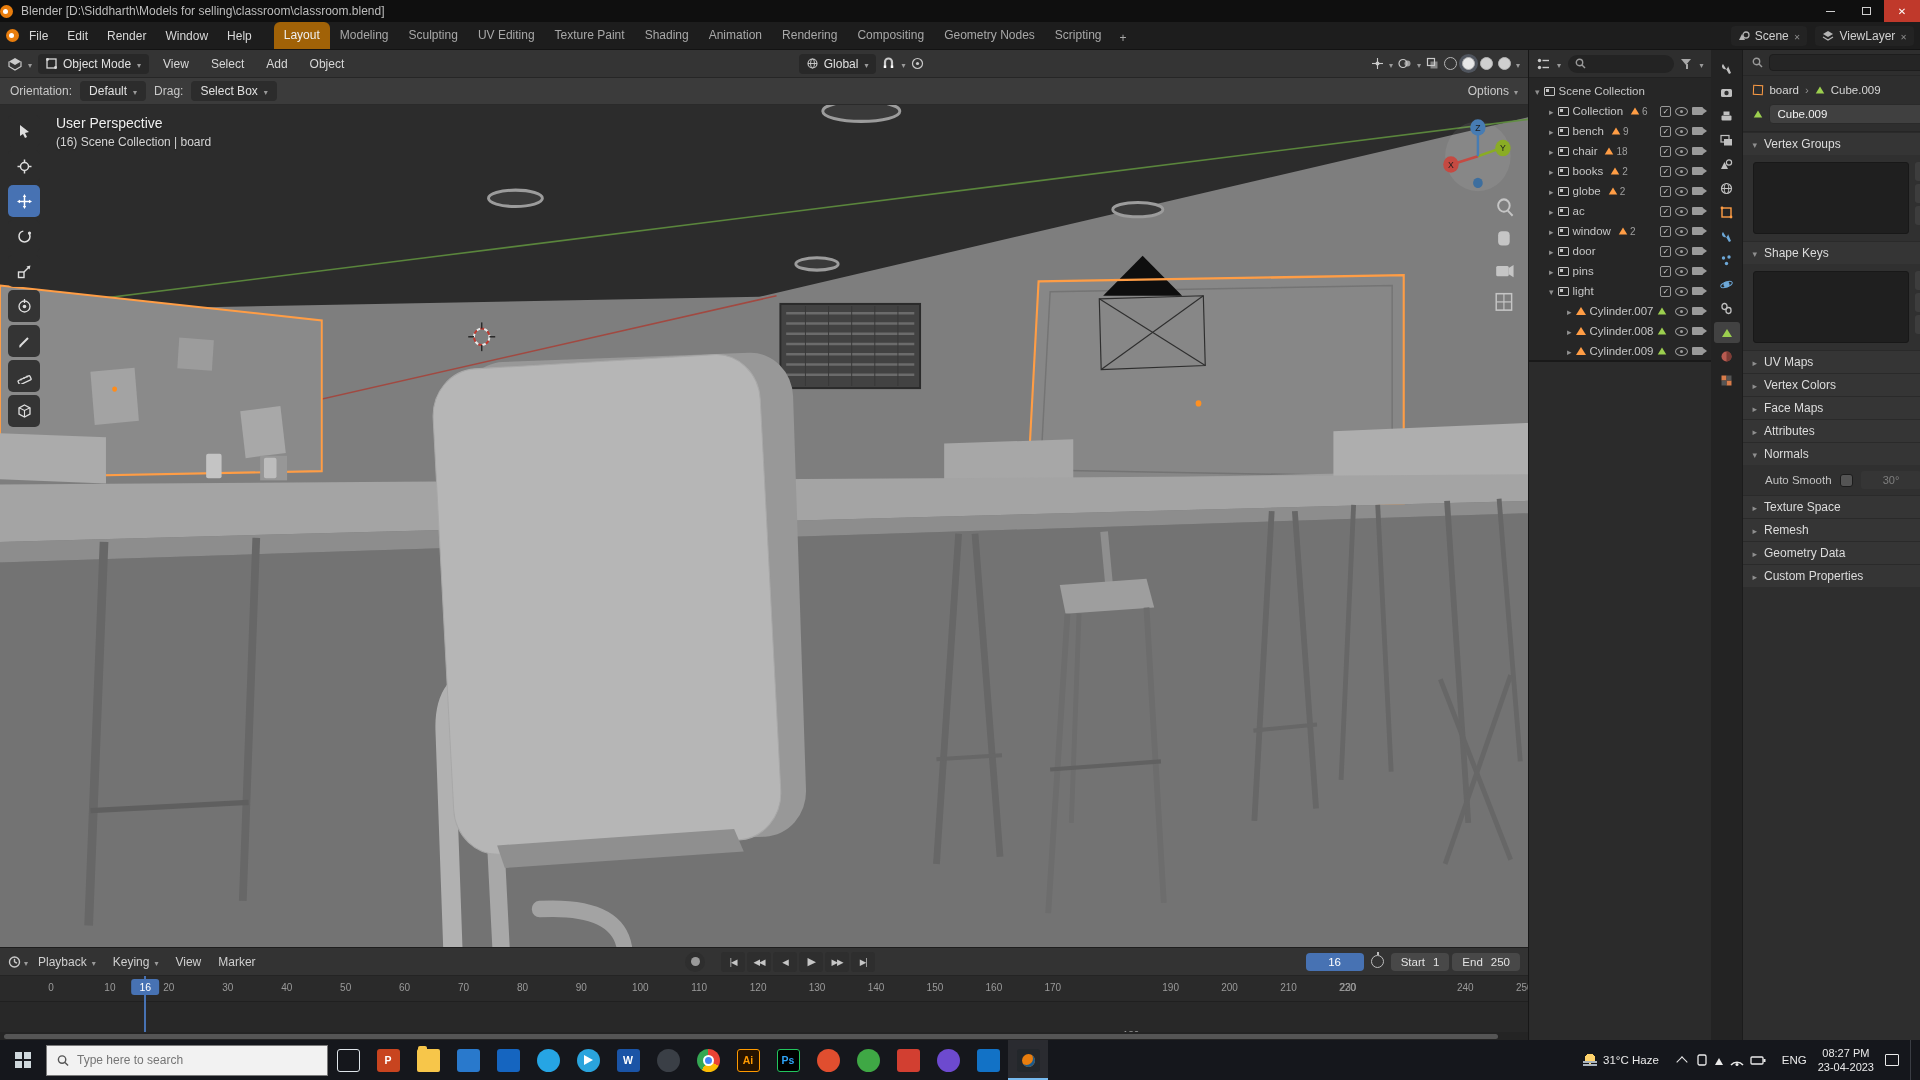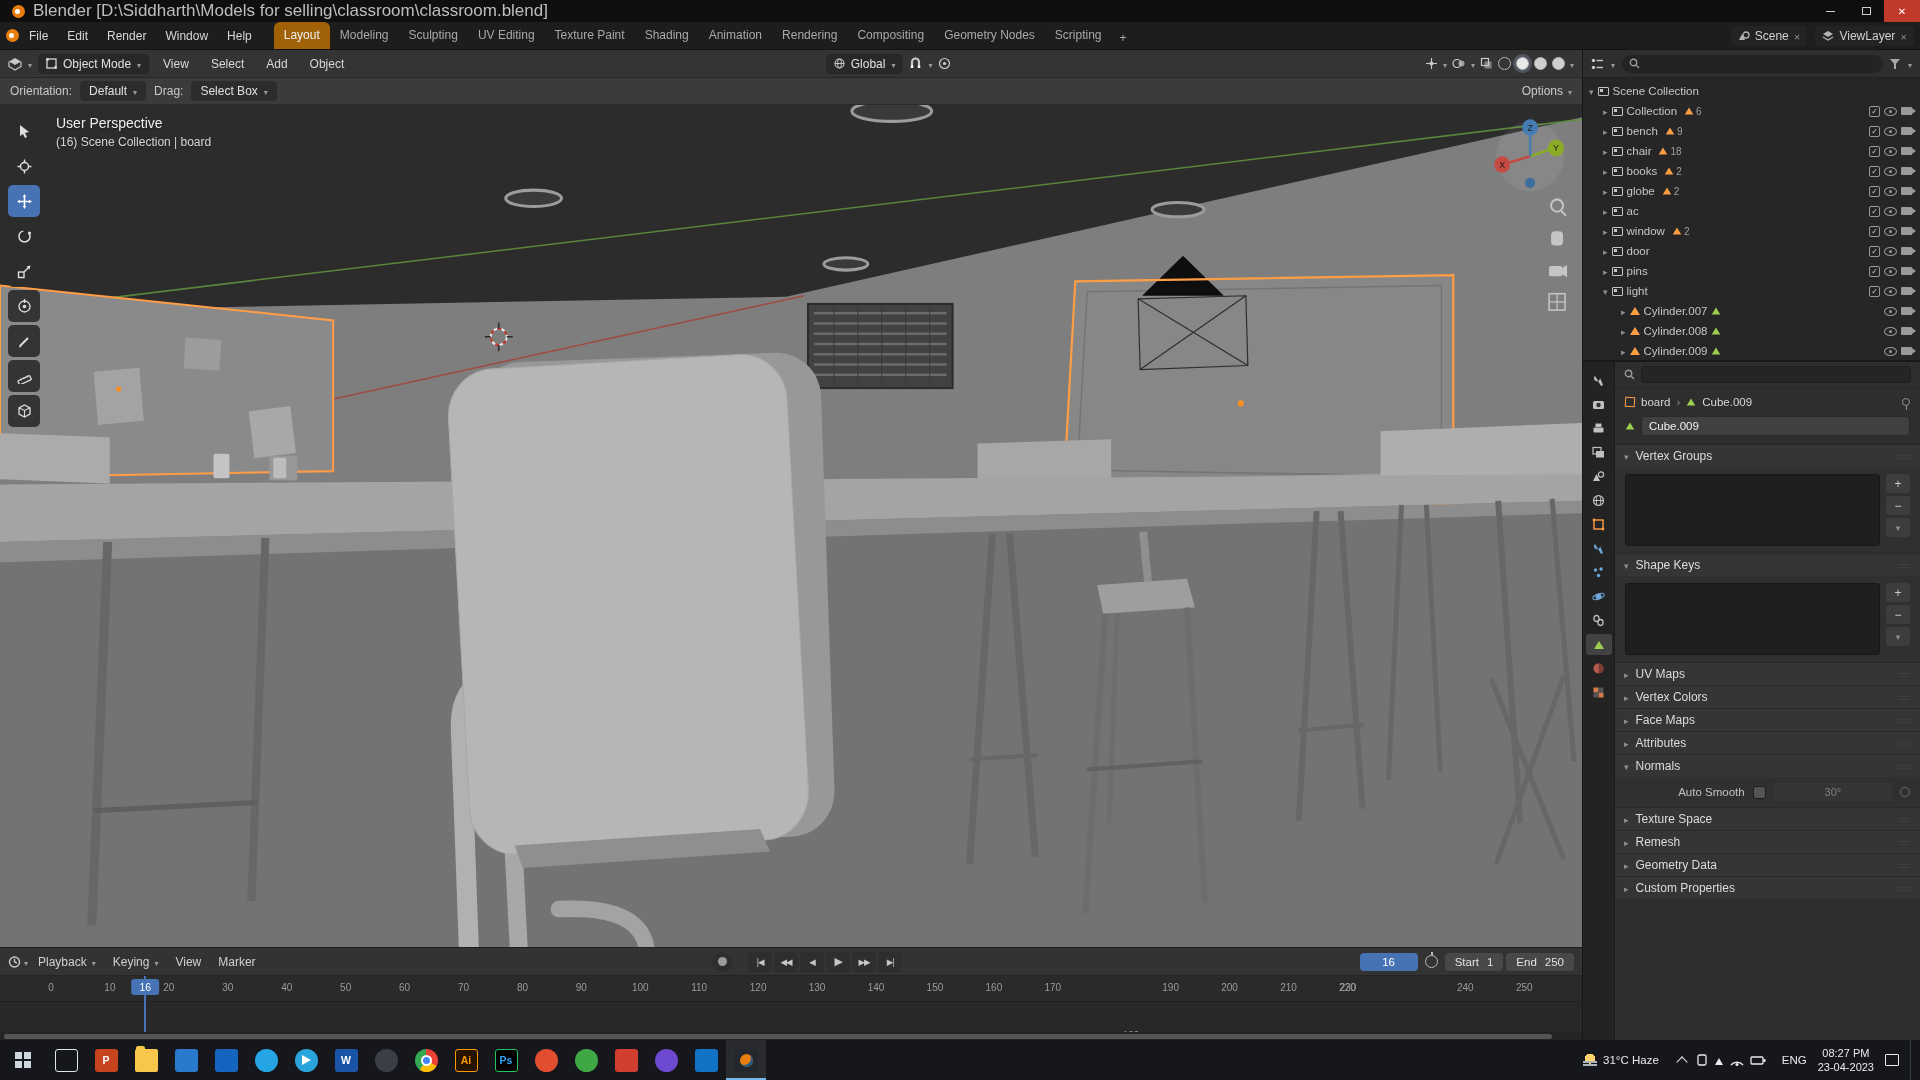--- a/index.html
+++ b/index.html
@@ -1,20 +1,20 @@
 <!DOCTYPE html>
 <html><head>
 <meta charset="utf-8">
 <style>
 *{margin:0;padding:0;box-sizing:border-box;font-family:"Liberation Sans",sans-serif;user-select:none}
 html,body{width:1920px;height:1080px;overflow:hidden;background:#1d1d1d;color:#cfcfcf;font-size:12px}
 .screen{width:1920px;height:1080px;display:flex;flex-direction:column;position:relative}
 
 
-.titlebar{height:22px;background:#0f0f0f;display:flex;align-items:center;gap:8px;padding-left:12px;color:#bdbdbd;font-size:17px;flex:0 0 auto}
+.titlebar{height:22px;background:#0f0f0f;display:flex;align-items:center;gap:8px;padding-left:0;color:#bdbdbd;font-size:12px;flex:0 0 auto}
 .blender-mini{width:13px;height:13px;border-radius:50%;background:#e87d0d;position:relative}
 .blender-mini::after{content:"";position:absolute;left:3px;top:4px;width:5px;height:5px;border-radius:50%;background:#fff}
 .win-controls{margin-left:auto;display:flex;height:100%}
 .win-btn{width:36px;display:flex;align-items:center;justify-content:center;color:#cfcfcf;font-size:11px}
 .win-btn.close{background:#c0392b;color:#fff}
 .win-glyph-min{width:9px;height:1px;background:#cfcfcf}
 .win-glyph-max{width:9px;height:8px;border:1px solid #cfcfcf}
 .win-glyph-x::before{content:"✕";font-size:10px}
 
 
@@ -78,21 +78,21 @@
 .tl-scrollrow{height:8px;background:#242424;position:relative}
 .tl-scrollbar{position:absolute;left:4px;right:30px;top:1.5px;height:5px;border-radius:3px;background:#555555}
 
 
 .statusbar{height:22px;background:#232323;border-top:1px solid #161616;display:flex;align-items:center;padding:0 10px;color:#8f8f8f;font-size:11.5px;flex:0 0 auto;gap:6px}
 .mouse-ic{width:9px;height:13px;border:1px solid #8f8f8f;border-radius:4px;position:relative}
 .mouse-ic::after{content:"";position:absolute;left:3.5px;top:2px;width:1px;height:3px;background:#8f8f8f}
 .status-right{margin-left:auto;color:#8a8a8a}
 
 
-.right-col{width:338px;display:flex;flex-direction:column;background:#2b2b2b;border-left:1px solid #171717;flex:0 0 auto}
+.right-col{width:392px;display:flex;flex-direction:row;background:#2b2b2b;border-left:1px solid #171717;flex:0 0 auto}
 .outliner{height:312px;display:flex;flex-direction:column;border-bottom:2px solid #191919}
 .outl-header{height:28px;background:#2e2e2e;display:flex;align-items:center;gap:7px;padding:0 8px;border-bottom:1px solid #212121}
 .outl-search{flex:1;height:18px;background:#232323;border-radius:9px;display:flex;align-items:center;padding:0 7px}
 .outl-tree{flex:1;background:#262626;padding-top:3px;overflow:hidden}
 .orow{height:20px;display:flex;align-items:center;gap:4px;padding:0 6px;color:#c6c6c6;font-size:11.5px}
 .orow .lbl{white-space:nowrap}
 .orow .sp{flex:1}
 .ind1{padding-left:20px}
 .ind2{padding-left:38px}
 .badge{display:flex;align-items:center;gap:2px;color:#9f9f9f;font-size:10px;margin-left:3px}
@@ -1014,20 +1014,27 @@
 
   <div class="taskbar">
     <div class="tb-start">
       <span class="win-logo">
           <span></span>
           <span></span>
           <span></span>
           <span></span>
         </span>
     </div>
+    <div class="tb-search">
+      <svg width="13" height="13" viewBox="0 0 13 13">
+          <circle cx="5.5" cy="5.5" r="4" fill="none" stroke="#555" stroke-width="1.5"></circle>
+          <line x1="8.6" y1="8.6" x2="12" y2="12" stroke="#555" stroke-width="1.5"></line>
+        </svg>
+      <input placeholder="Type here to search" style="">
+    </div>
     <div class="tb-apps">
       <div class="tb-app">
           <span class="tile t-taskview"></span>
         </div>
       <div class="tb-app">
           <span class="tile t-ppt">P</span>
         </div>
       <div class="tb-app">
           <span class="tile t-folder"></span>
         </div>

